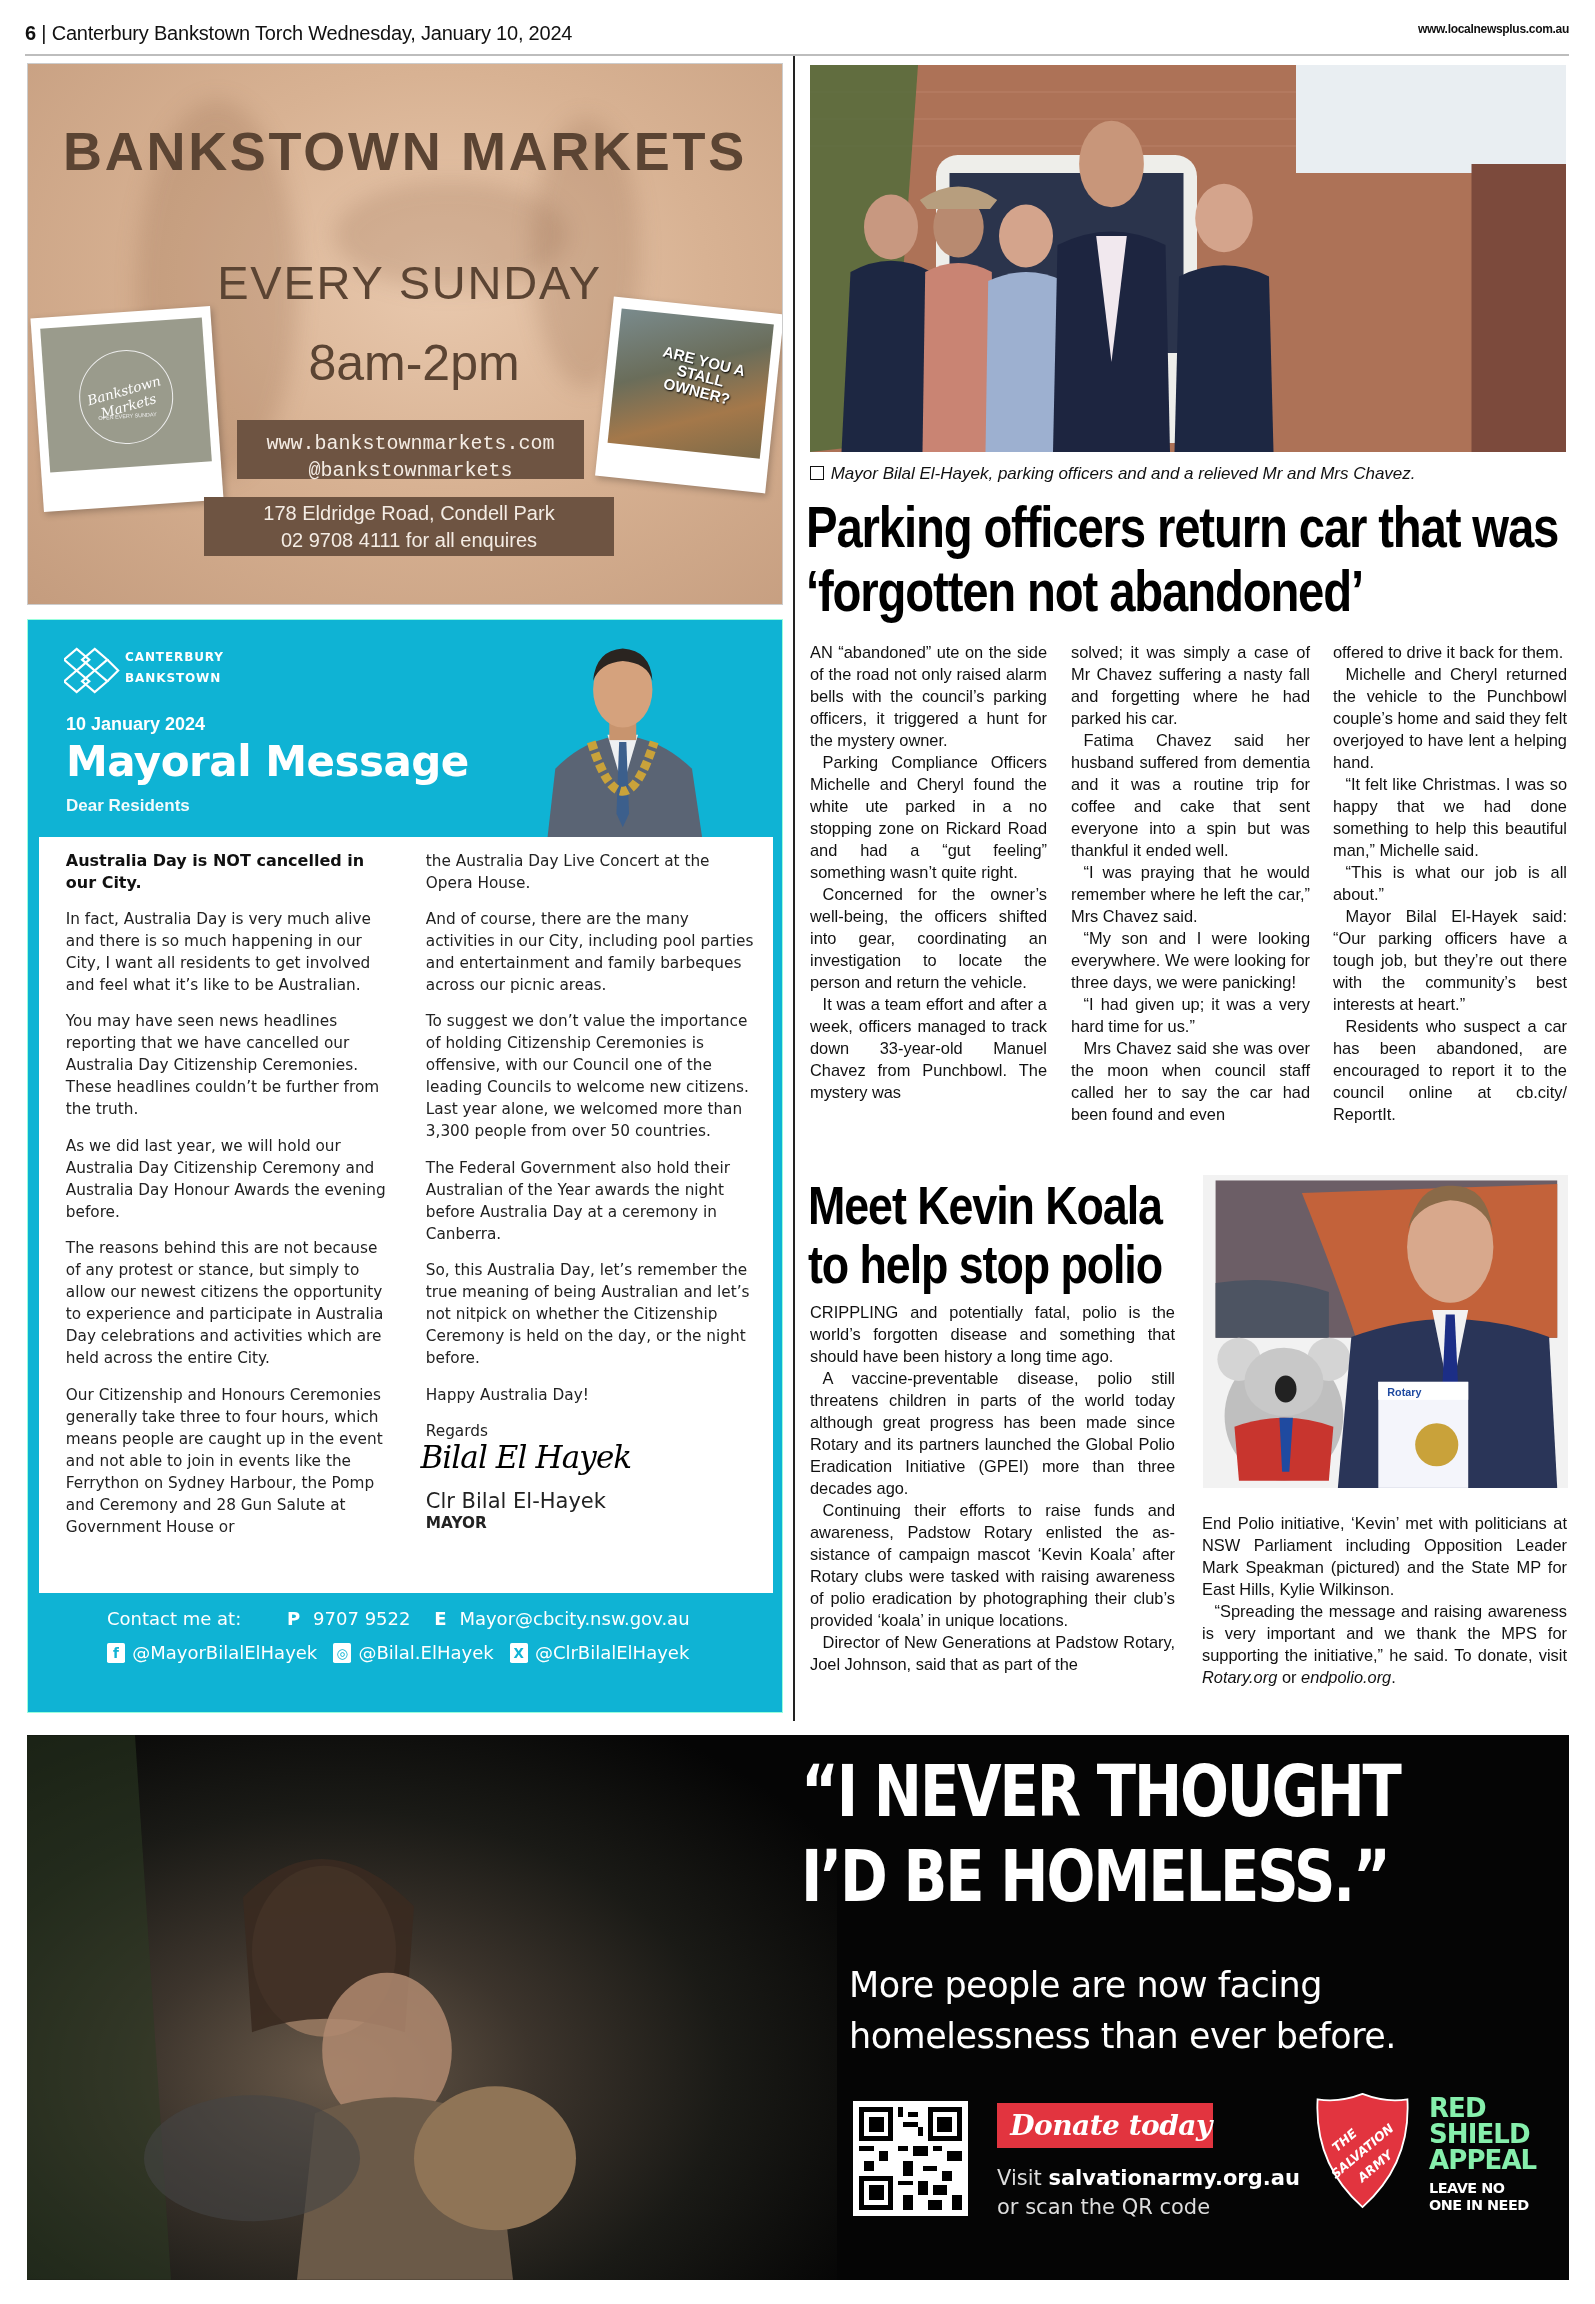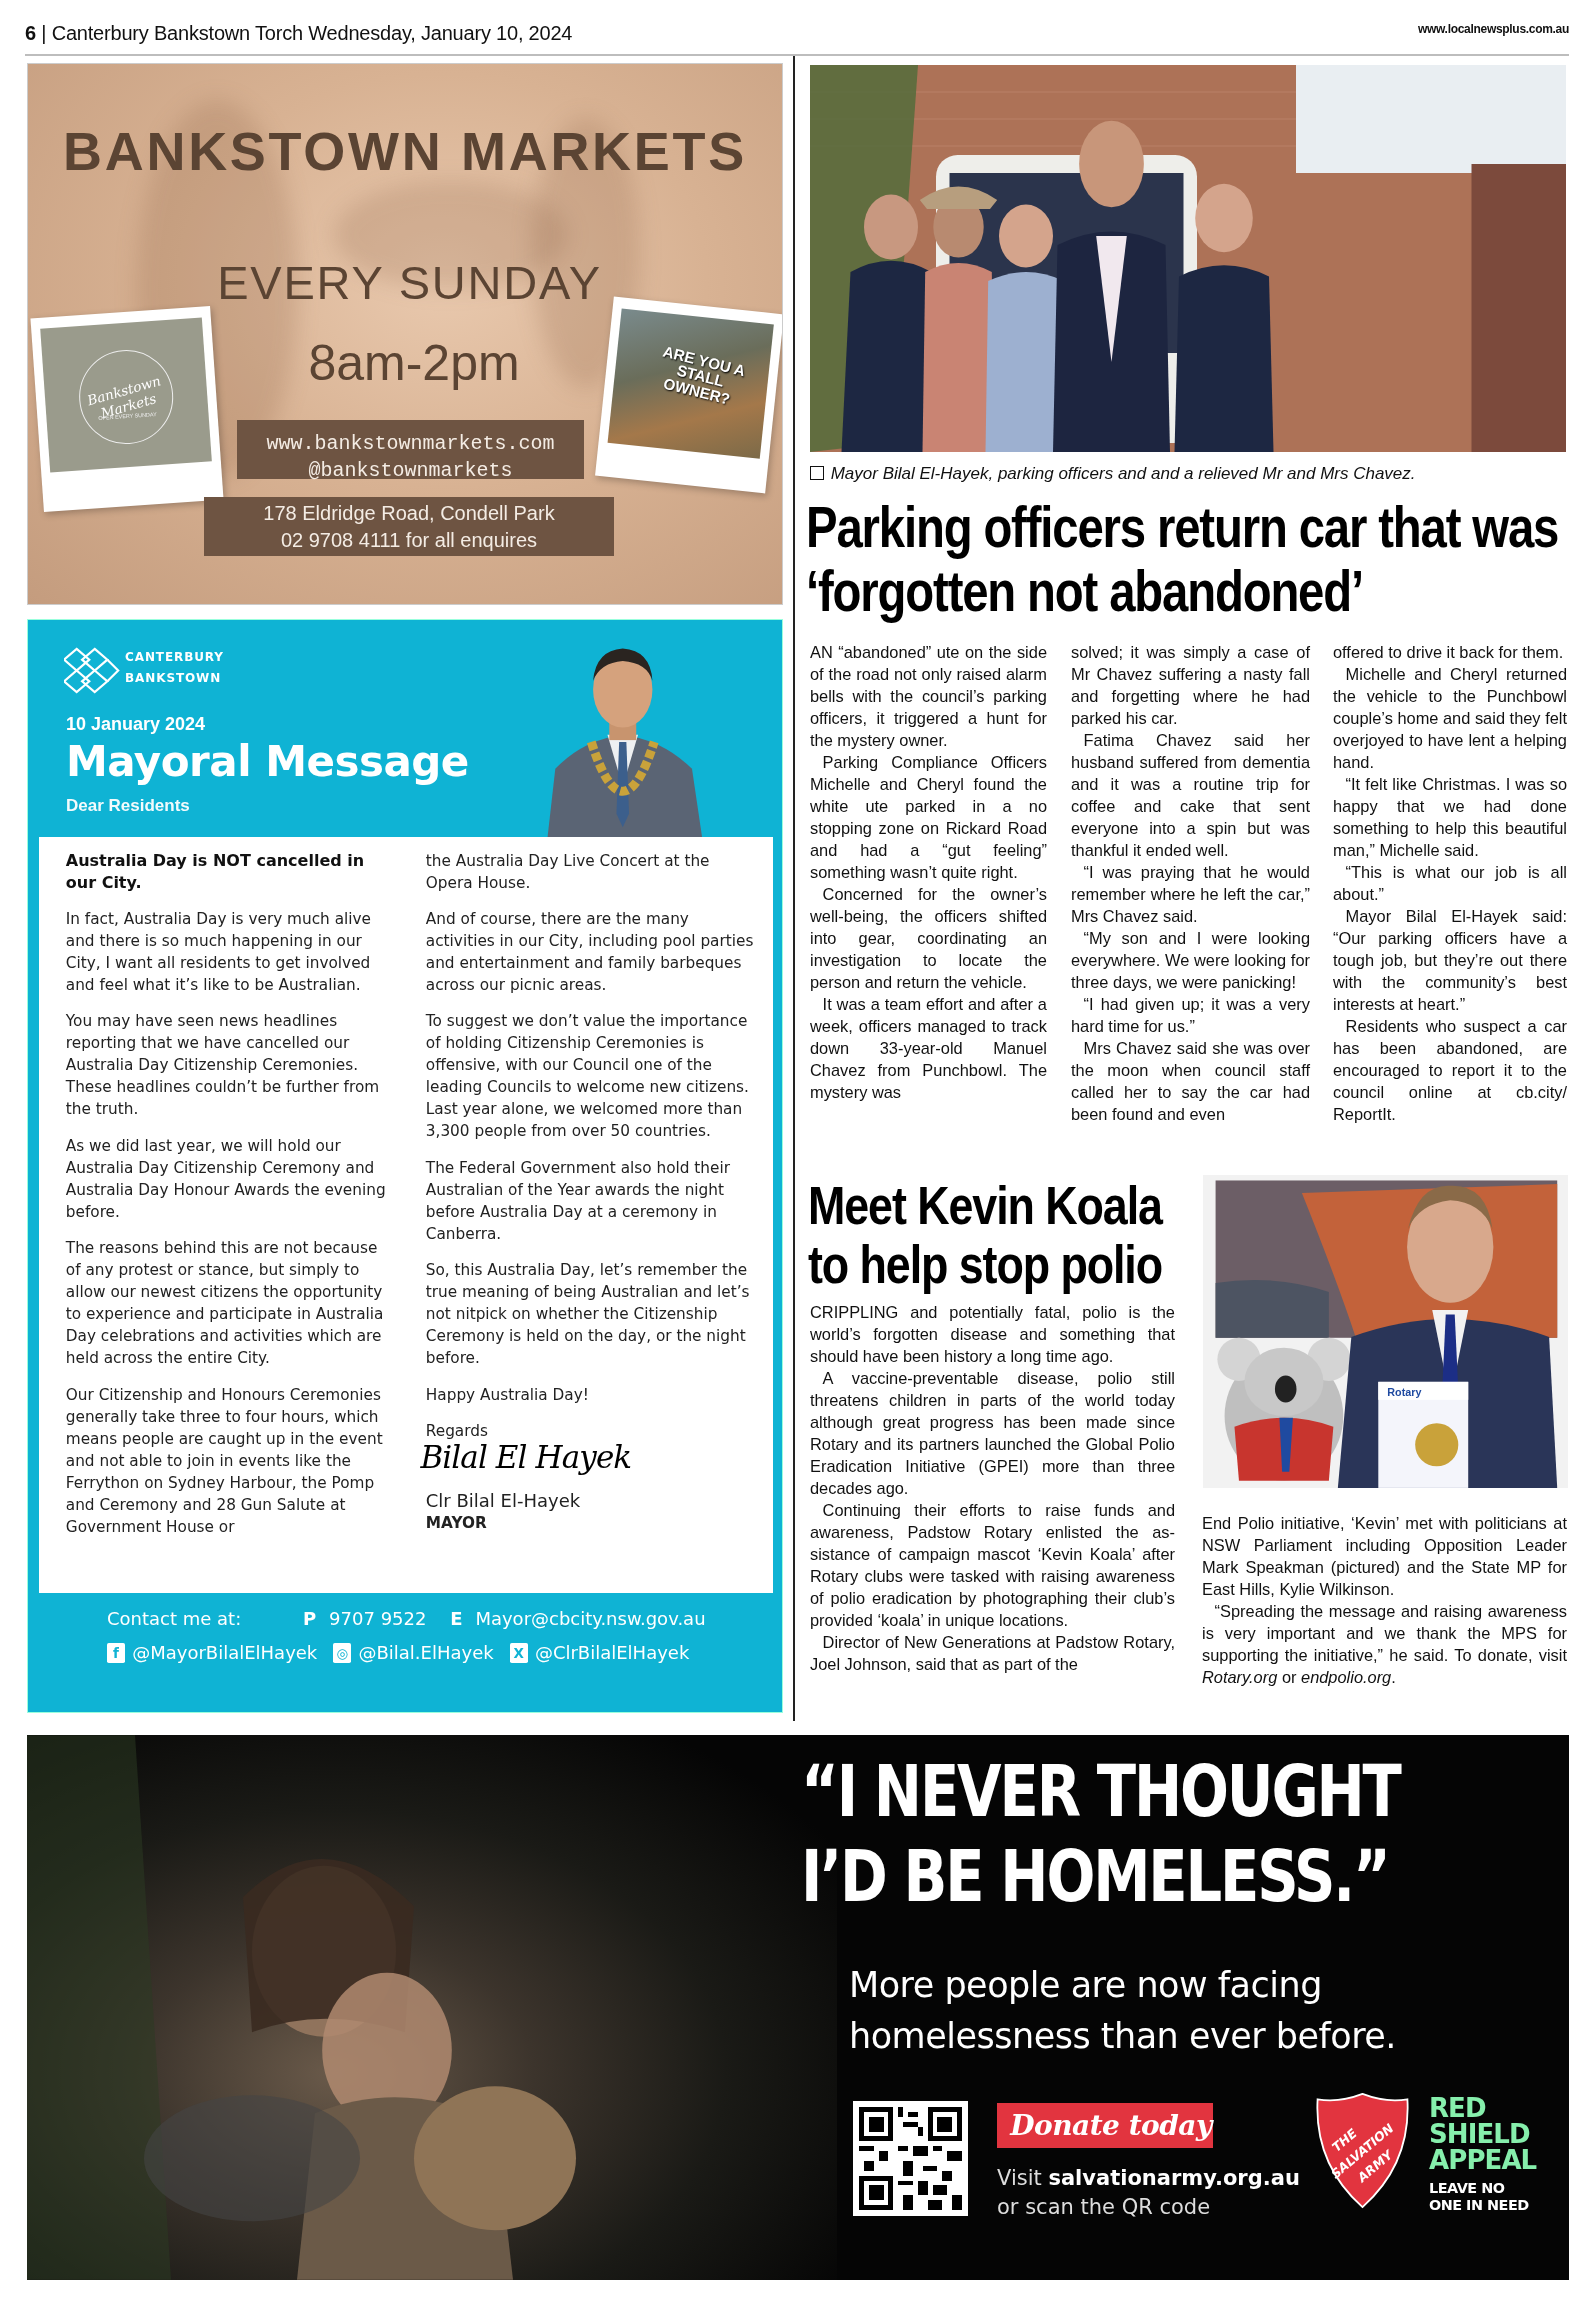--- a/index.html
+++ b/index.html
@@ -43,24 +43,24 @@
   .mm-title { position: absolute; left: 38px; top: 117px; color: #fff; font-weight: bold; font-size: 42px; letter-spacing: -0.5px; font-family: "DejaVu Sans", sans-serif; }
   .mm-dear { position: absolute; left: 38px; top: 176px; color: #fff; font-size: 17px; font-weight: bold; opacity: .95; }
   .mayor-photo { position: absolute; left: 500px; top: 13.5px; width: 194px; height: 214px; overflow: hidden; }
   .mm-body { position: absolute; left: 10.8px; top: 217px; width: 734px; height: 756px; background: #fff; }
   .mm-col { position: absolute; top: 12.6px; width: 331px; font-family: "DejaVu Sans", sans-serif; font-size: 15.3px; line-height: 22px; color: #222; }
   .mm-col p { margin-bottom: 14.4px; }
   .mm-col1 { left: 27px; }
   .mm-col2 { left: 387px; }
   .mm-col .lead { font-weight: bold; font-size: 16px; color: #111; }
   .signature { font-family: "DejaVu Serif", serif; font-style: italic; font-size: 31px; color: #000; margin: 1.8px 0 3.6px -5.4px; height: 41px; letter-spacing: -0.9px; }
-  .mm-name { font-size: 18px; }
+  .mm-name { font-size: 21px; }
   .mm-role { font-weight: bold; font-size: 15.3px; }
   .mm-contact { position: absolute; left: 79px; top: 988px; color: #fff; font-size: 18px; font-family: "DejaVu Sans", sans-serif; }
-  .mm-contact .lbl { margin-right: 56px; }
+  .mm-contact .lbl { margin-right: 40px; }
   .mm-contact b { margin-right: 7.2px; }
   .mm-social { position: absolute; left: 79px; top: 1022px; color: #fff; font-size: 18px; font-family: "DejaVu Sans", sans-serif; display: flex; gap: 16px; }
   .soc { display: flex; align-items: center; gap: 7.2px; }
   .soc-ic { width: 18px; height: 20px; background: #fff; color: #0fb3d4; font-size: 13.5px; font-weight: bold; display: inline-flex; align-items: center; justify-content: center; border-radius: 1.8px; }
 
   
   .photo-parking { position: absolute; left: 810px; top: 65px; width: 756px; height: 387px; overflow: hidden;
     background: linear-gradient(180deg, #b9795c 0%, #b0735a 30%, #9a6650 55%, #6f6f60 100%); }
   .caption { position: absolute; left: 810px; top: 464px; font-size: 17px; font-style: italic; color: #111; }
   .caption .box { display: inline-block; width: 13.5px; height: 13.5px; border: 1.4px solid #111; margin-right: 7.2px; vertical-align: -0.9px; }

